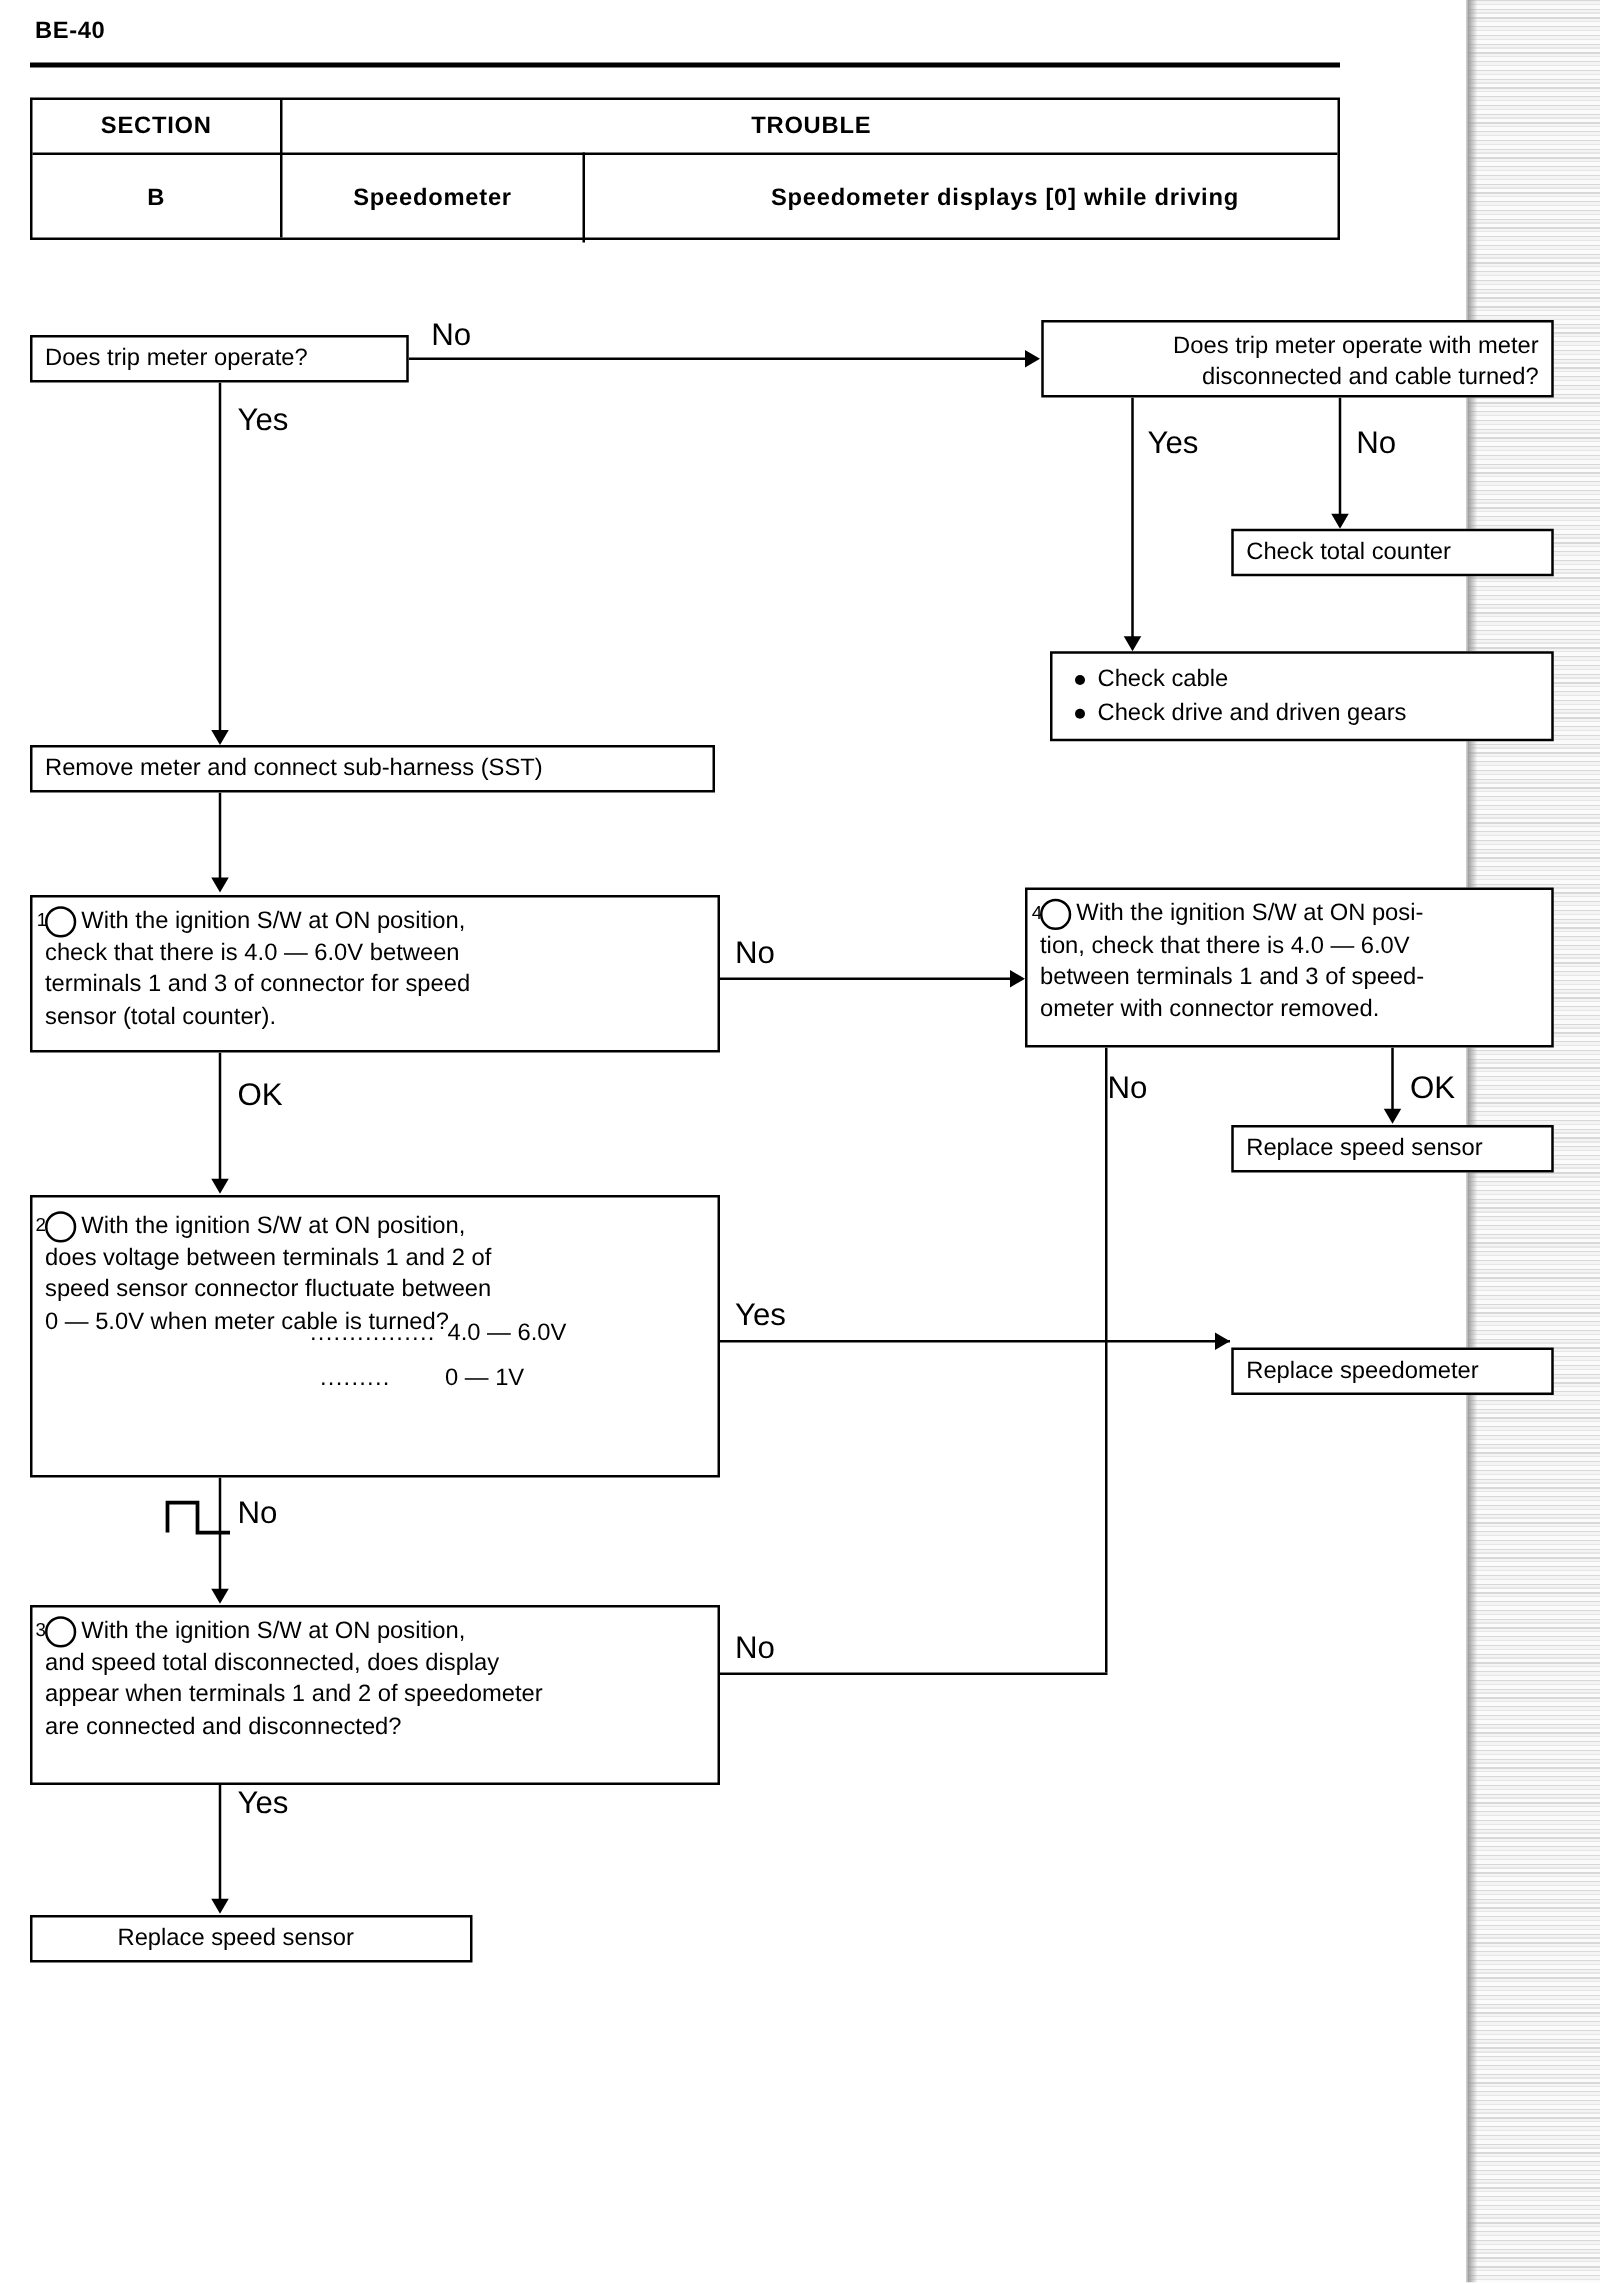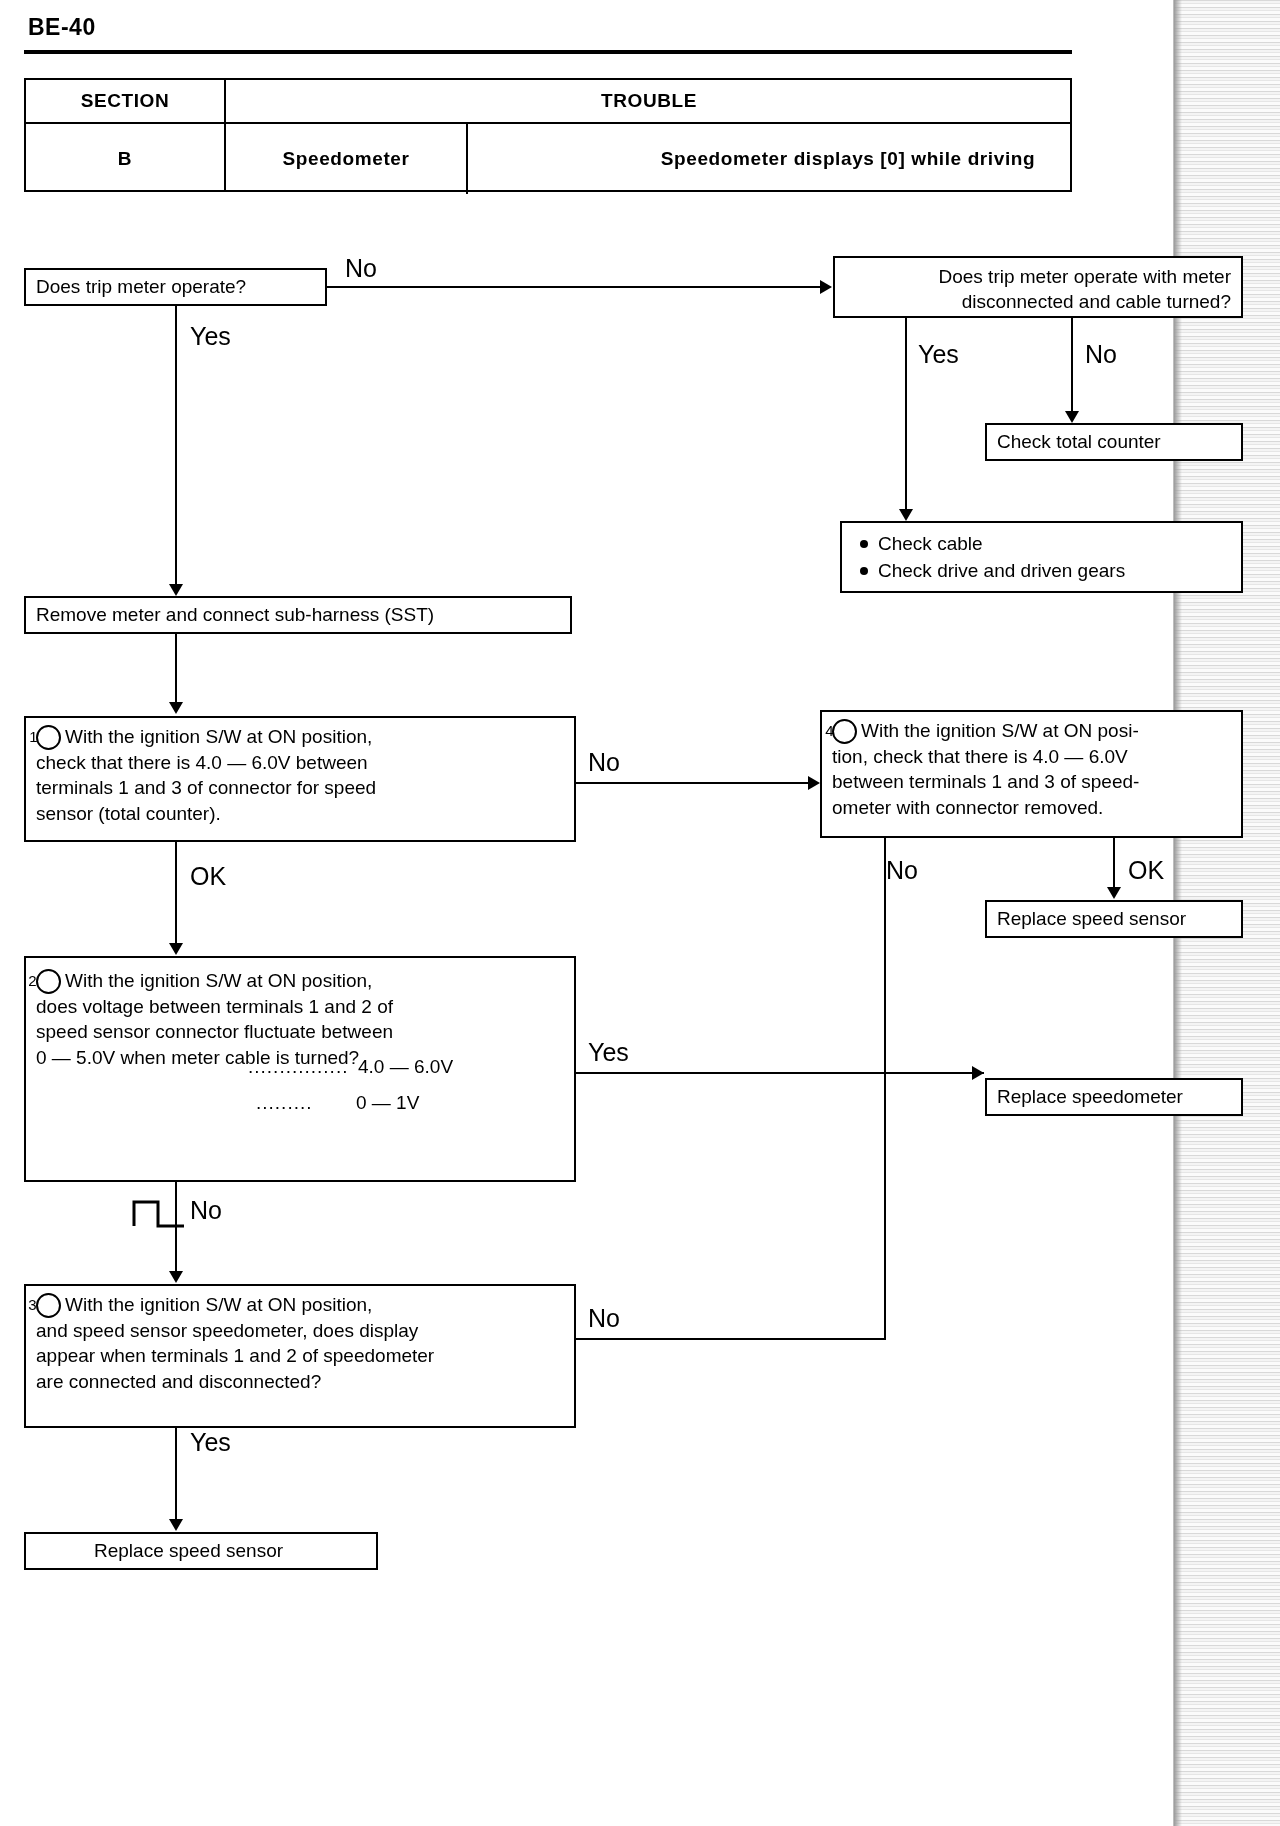--- a/index.html
+++ b/index.html
@@ -44,21 +44,21 @@
   
   .hdr {
     position: absolute;
     left: 0; top: 0;
     width: 1174px;
     height: 58px;
   }
   .hdr-page {
     position: absolute;
     left: 28px; top: 14px;
-    font-size: 23px;
+    font-size: 19px;
     font-weight: bold;
     letter-spacing: 0.5px;
     text-align: center;
   }
   .hdr-title {
     position: absolute;
     left: 232px; top: 13px;
     font-size: 23px;
     font-weight: bold;
     letter-spacing: 0.2px;
@@ -94,21 +94,21 @@
     align-items: center;
     justify-content: center;
     font-size: 19px;
     font-weight: bold;
     letter-spacing: 0.6px;
   }
   .c-section { left: 0; top: 0; width: 198px; height: 42px; }
   .c-trouble { left: 200px; top: 0; width: 846px; height: 42px; }
   .c-b       { left: 0; top: 44px; width: 198px; height: 70px; font-size: 27px; }
   .c-speedo  { left: 200px; top: 44px; width: 240px; height: 70px; }
-  .c-desc    { left: 442px; top: 44px; width: 672px; height: 70px; margin-left: 44px; }
+  .c-desc    { left: 442px; top: 44px; width: 672px; height: 70px; }
 
   
   .box {
     position: absolute;
     border: 2px solid #000;
     background: #fff;
     box-sizing: border-box;
     font-size: 19px;
     line-height: 1.33;
     padding: 6px 10px;
@@ -272,21 +272,21 @@
 </svg>
 
 <div class="box center" style="left:985px; top:1078px; width:258px; height:38px;">
   <span>Replace speedometer</span>
 </div>
 
 <div class="box" style="left:24px; top:1284px; width:552px; height:144px;">
   <div style="padding-left:32px; text-indent:-32px;">
     <span class="num">3</span><span>With the ignition S/W at ON position,</span>
   </div>
-  <div>and speed sensor speedometer, does display</div>
+  <div>and speed total disconnected, does display</div>
   <div>appear when terminals 1 and 2 of speedometer</div>
   <div>are connected and disconnected?</div>
 </div>
 
 <div class="box center" style="left:24px; top:1532px; width:354px; height:38px;">
   <span style="margin-left:58px;">Replace speed sensor</span>
 </div>
 
 <div class="ln h" style="left:327px; top:286px; width:494px;"></div>
 <div class="arrow-r" style="left:820px; top:280px;"></div>

